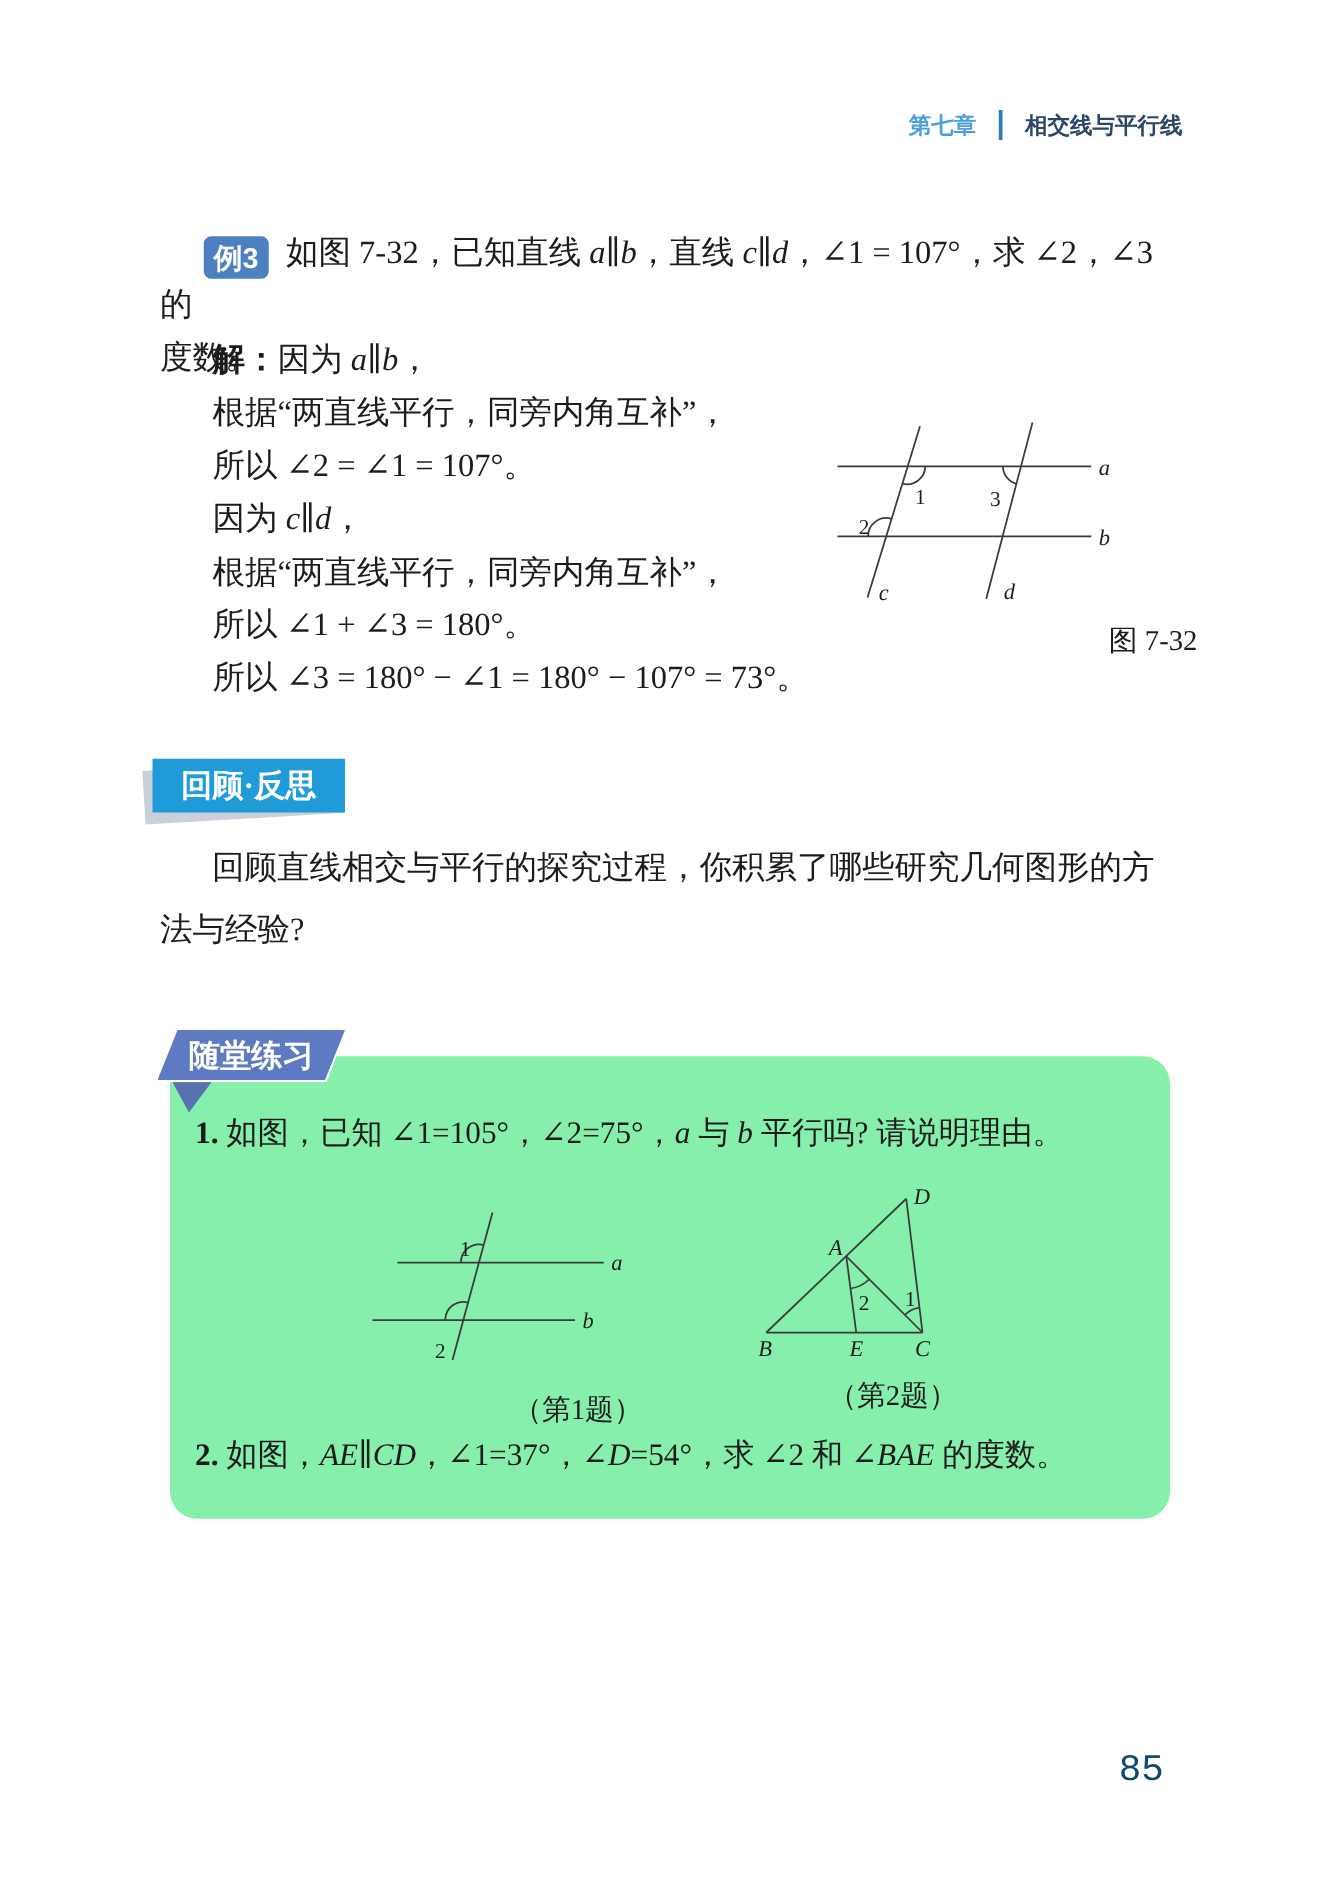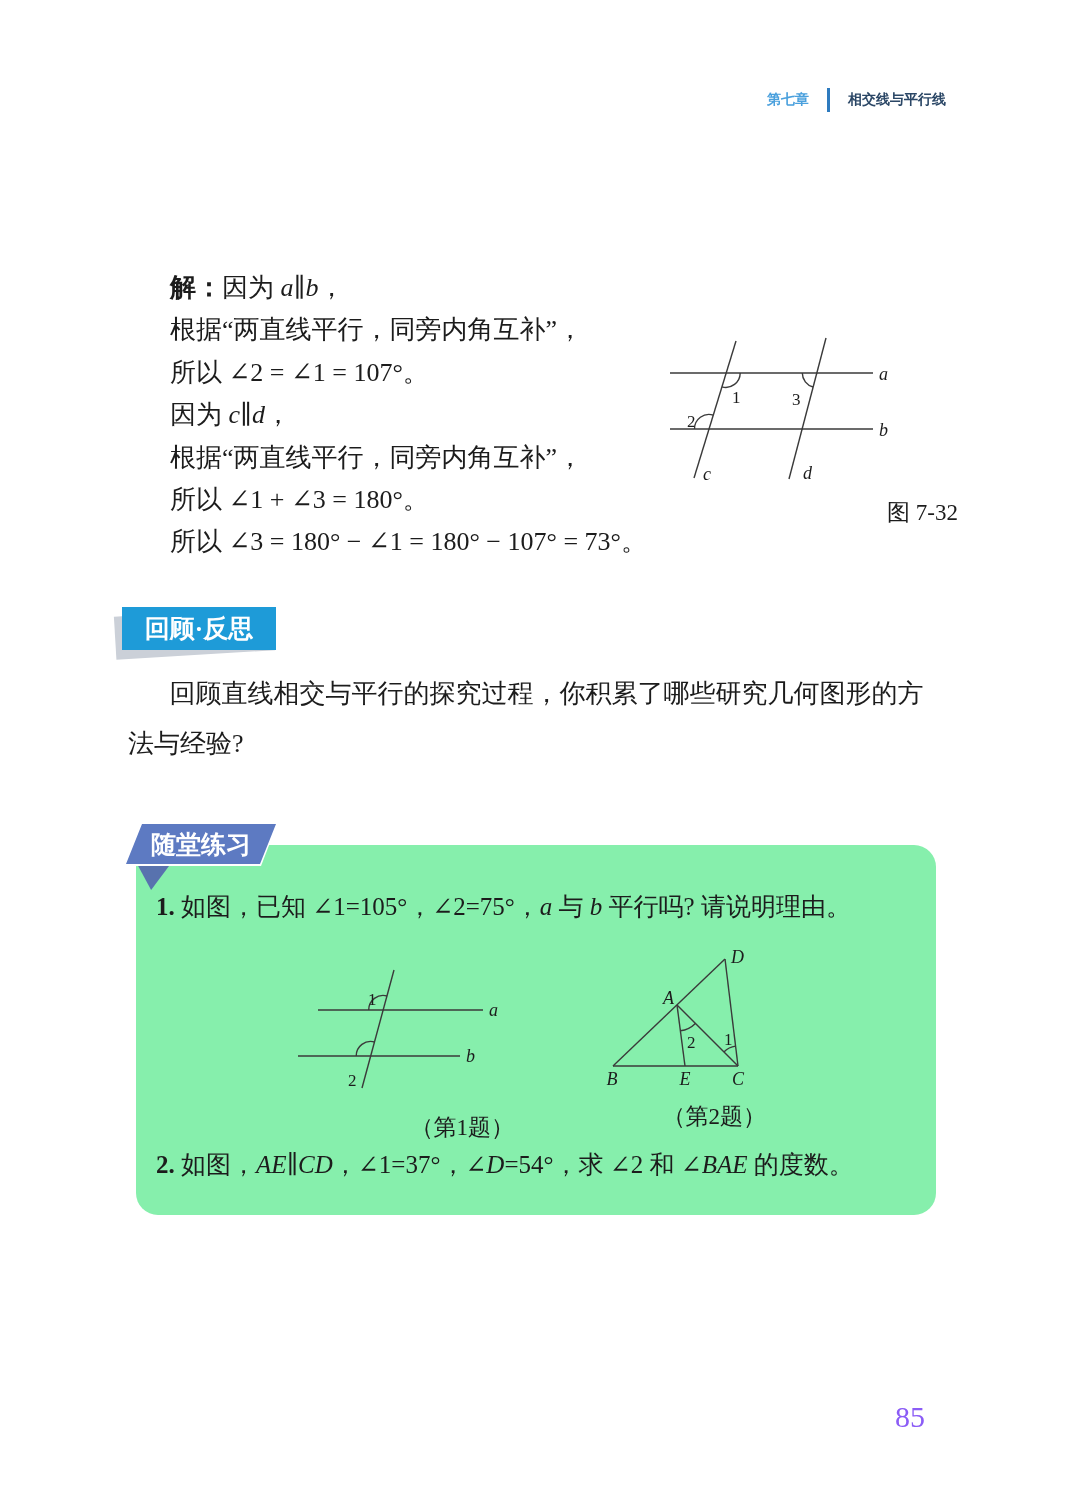--- a/index.html
+++ b/index.html
@@ -1,21 +1,21 @@
 <!DOCTYPE html>
 <html><head>
 <meta charset="utf-8">
 <style>
   html,body{margin:0;padding:0;background:#fff;}
   .page{position:relative;width:1066px;height:1508px;background:#ffffff;overflow:hidden;
         font-family:"Liberation Serif","DejaVu Serif",serif;color:#1c1c1c;}
 
   
   .hdr{position:absolute;top:88px;right:120px;display:flex;align-items:center;
-       font-family:"Liberation Sans","DejaVu Sans",sans-serif;font-weight:bold;font-size:14px;}
+       font-family:"Liberation Sans","DejaVu Sans",sans-serif;font-weight:bold;font-size:18px;}
   .hdr .chap{color:#4aa0dd;}
   .hdr .bar{width:3px;height:24px;background:#2e7bbf;margin:0 18px;}
   .hdr .ttl{color:#2b4766;}
 
   
   .example{position:absolute;left:128px;top:181px;width:816px;font-size:26px;line-height:42px;}
   .badge{display:inline-block;background:#4c80c1;color:#fff;
          font-family:"Liberation Sans","DejaVu Sans",sans-serif;font-weight:bold;
          font-size:23px;line-height:34px;padding:0 8px;border-radius:6px;
          margin-left:35px;margin-right:14px;vertical-align:-4px;}
@@ -55,34 +55,38 @@
         background:#5872ae;clip-path:polygon(0 0,100% 0,42% 100%);z-index:2;}
   .pr-p{position:absolute;font-size:25px;line-height:40px;width:766px;left:20px;}
   .pr-p1{top:42px;}
   .pr-p2{top:300px;}
   .figwrap{position:absolute;}
   .figq1{left:144px;top:113px;width:260px;}
   .figq1 .figcap{width:234px;margin-top:4px;}
   .figq2{left:452px;top:93px;width:280px;}
   .figq2 .figcap{width:178px;margin-top:11px;}
 
-  .pagenum{position:absolute;left:895px;top:1400px;font-size:30px;color:#8b5cf6;
-        font-family:Liberation Serif, serif;}
+  .pagenum{position:absolute;left:895px;top:1400px;font-size:30px;color:#0c4a6e;
+        font-family:Liberation Mono, monospace;}
 </style>
 </head>
 <body>
 
 <div class="page">
 
   <div class="hdr">
     <span class="chap">第七章</span>
     <span class="bar"></span>
     <span class="ttl">相交线与平行线</span>
   </div>
 
+  <div class="example">
+    <span class="badge">例3</span><span><span>如图 7-32，已知直线 </span><span class="it">a</span><span>∥</span><span class="it">b</span><span>，直线 </span><span class="it">c</span><span>∥</span><span class="it">d</span><span>，∠1 = 107°，求 ∠2，∠3 的</span></span>
+    <div>度数。</div>
+  </div>
 
   <div class="solution">
     <div><span class="bd">解：</span><span>因为 </span><span class="it">a</span><span>∥</span><span class="it">b</span><span>，</span></div>
     <div><span>根据“两直线平行，同旁内角互补”，</span></div>
     <div><span>所以 ∠2 = ∠1 = 107°。</span></div>
     <div><span>因为 </span><span class="it">c</span><span>∥</span><span class="it">d</span><span>，</span></div>
     <div><span>根据“两直线平行，同旁内角互补”，</span></div>
     <div><span>所以 ∠1 + ∠3 = 180°。</span></div>
     <div><span>所以 ∠3 = 180° − ∠1 = 180° − 107° = 73°。</span></div>
   </div>

